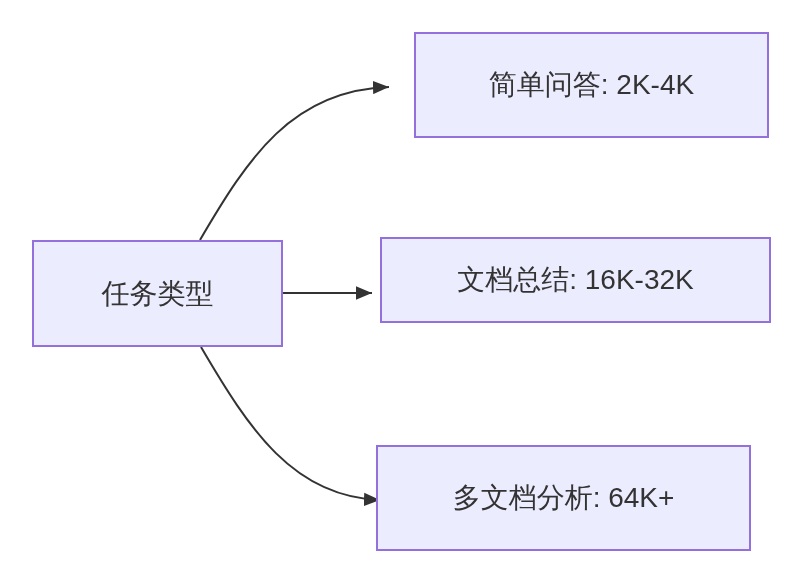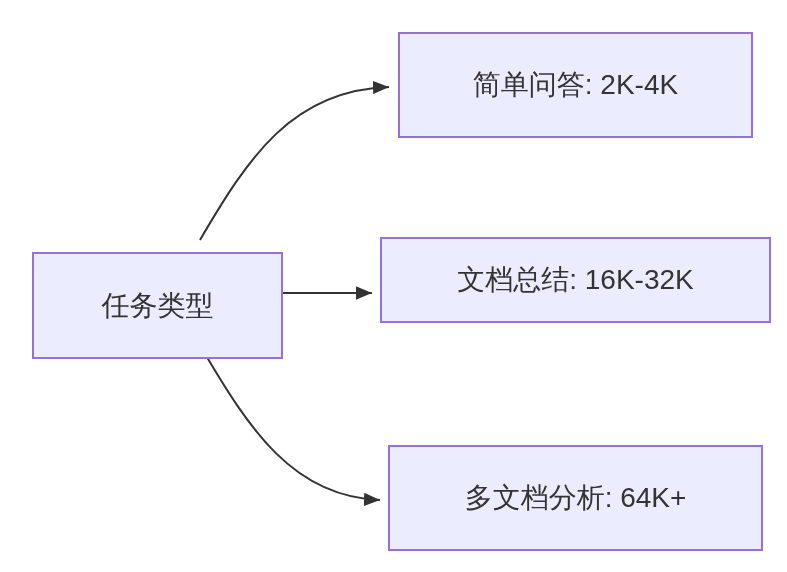--- a/index.html
+++ b/index.html
@@ -34,24 +34,24 @@
     border: 2px solid #9370DB;
     color: #333333;
     font-size: 28px;
     line-height: 1;
     display: flex;
     align-items: center;
     justify-content: center;
     text-align: center;
     white-space: nowrap;
   }
-  .node-root    { left: 32px;  top: 240px; width: 251px; height: 107px; margin-top: 12px; }
-  .node-qa      { left: 398px; top: 32px;  width: 355px; height: 106px; }
+  .node-root    { left: 32px;  top: 240px; width: 251px; height: 107px; }
+  .node-qa      { left: 414px; top: 32px;  width: 355px; height: 106px; }
   .node-summary { left: 380px; top: 237px; width: 391px; height: 86px; }
-  .node-multi   { left: 388px; top: 445px; width: 375px; height: 106px; }
+  .node-multi   { left: 376px; top: 445px; width: 375px; height: 106px; }
 </style>
 </head>
 <body>
 
 <div class="canvas">
 
   <svg class="edges" viewBox="0 0 787 572" xmlns="http://www.w3.org/2000/svg">
     <defs>
       <marker id="arrowhead" viewBox="0 0 12 10" refX="12" refY="5" markerWidth="8" markerHeight="7" orient="auto-start-reverse">
         <path d="M0,0 L12,5 L0,10 z" fill="#333333"></path>

